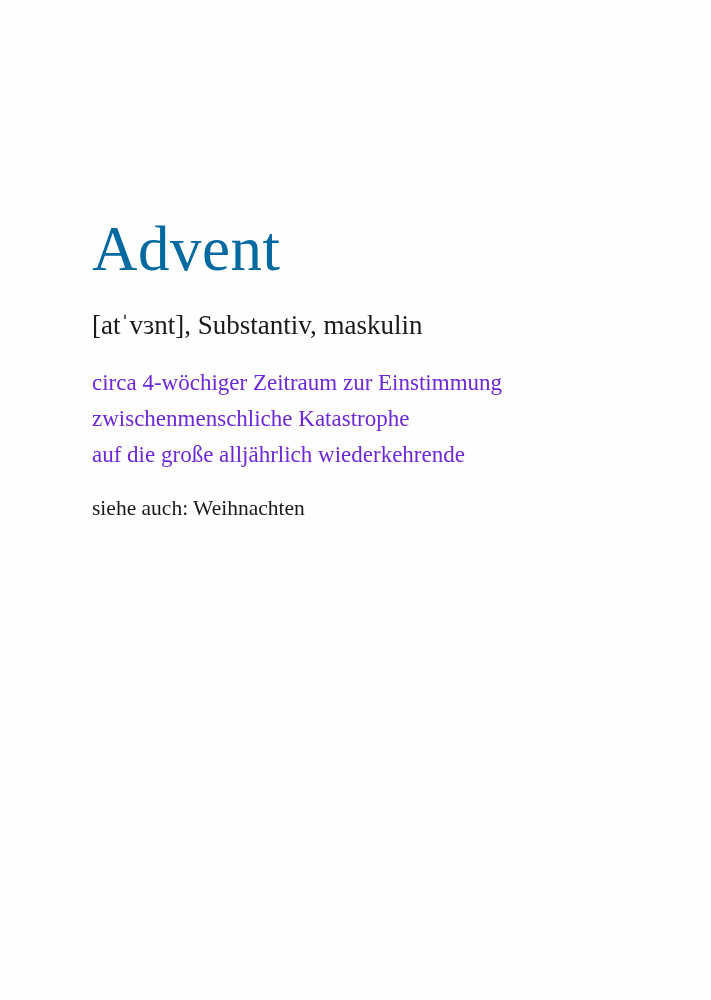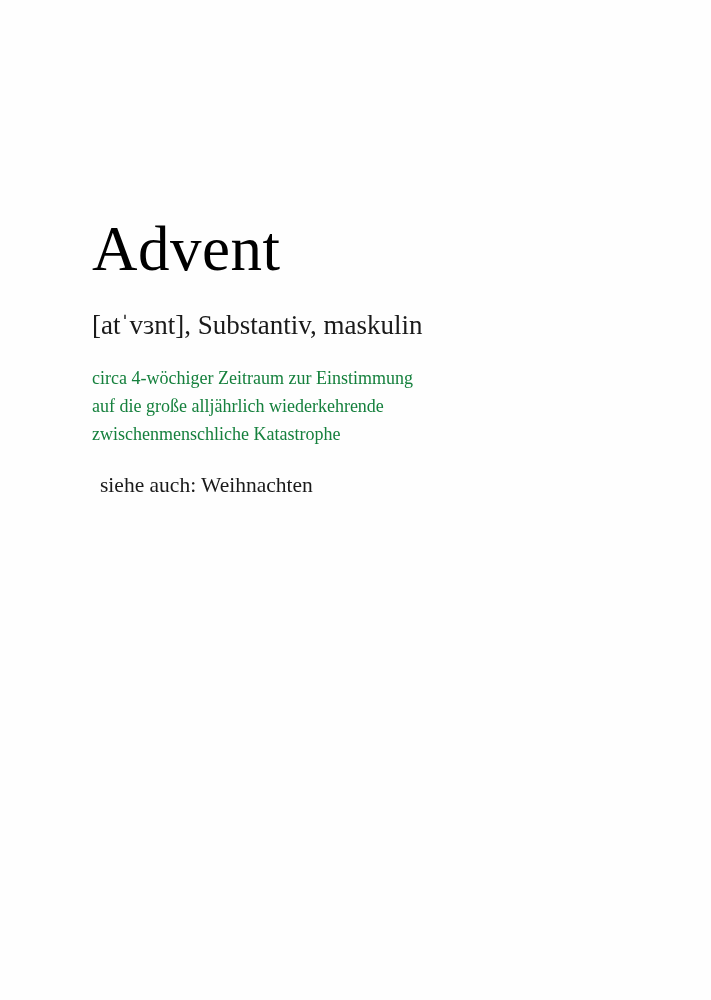--- a/index.html
+++ b/index.html
@@ -29,60 +29,60 @@
     top: 218px;
     width: 540px;
   }
   .headword {
     font-family: "Liberation Serif", serif;
     font-size: 63px;
     font-weight: 400;
     letter-spacing: 0.5px;
     line-height: 1.0;
     margin: 0 0 26px 0;
-    color: #000000;
+    color: #0369a1;
   }
   .pronunciation-line {
     font-size: 27px;
     line-height: 1.35;
     margin: 0 0 22px 0;
     color: #1a1a1a;
     white-space: nowrap;
   }
   .definition {
-    font-size: 18px;
+    font-size: 23px;
     line-height: 1.55;
     margin: 0 0 22px 0;
-    color: #15803d;
+    color: #6d28d9;
     max-width: 530px;
   }
   .definition .line {
     display: block;
     white-space: nowrap;
   }
   .see-also {
     font-size: 21.5px;
     line-height: 1.35;
-    margin: 8px;
+    margin: 0;
     color: #1a1a1a;
     white-space: nowrap;
   }
 </style>
 </head>
 <body>
 
 <div class="poster">
   <div class="content">
 
     <h1 class="headword">Advent</h1>
 
     <p class="pronunciation-line">[atˈvɜnt], Substantiv, maskulin</p>
 
     <p class="definition">
       <span class="line">circa 4-wöchiger Zeitraum zur Einstimmung</span>
+      <span class="line">zwischenmenschliche Katastrophe</span>
       <span class="line">auf die große alljährlich wiederkehrende</span>
-      <span class="line">zwischenmenschliche Katastrophe</span>
     </p>
 
     <p class="see-also">siehe auch: Weihnachten</p>
 
   </div>
 </div>
 
 </body></html>

